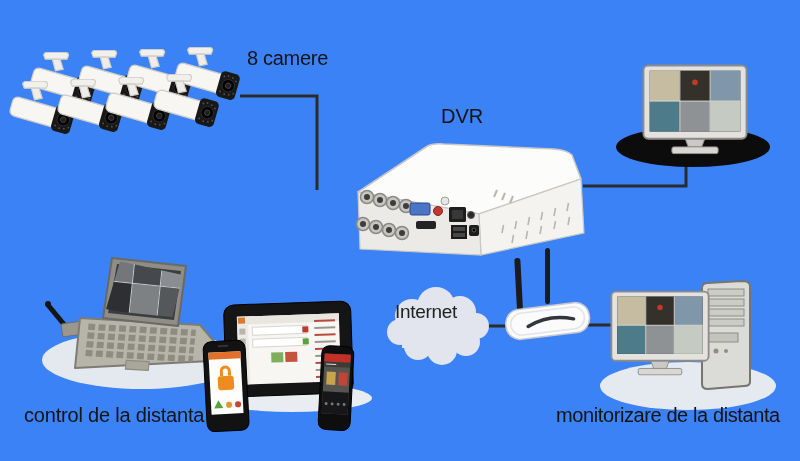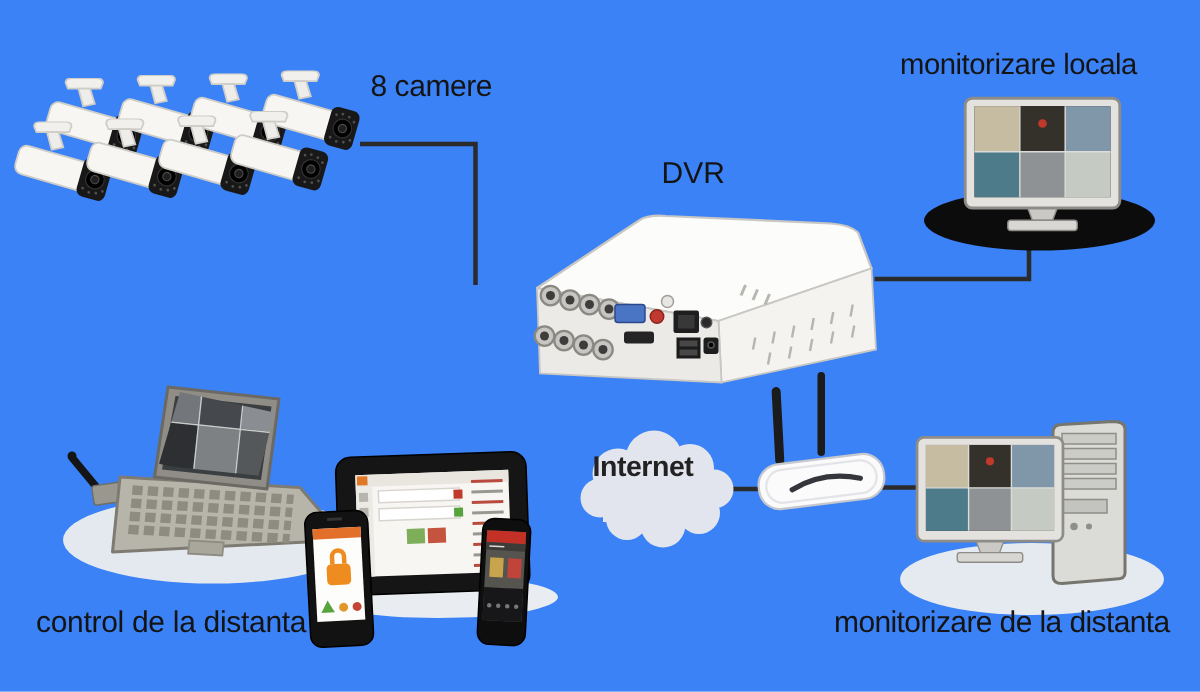--- a/index.html
+++ b/index.html
@@ -287,18 +287,17 @@
     <circle cx="34" cy="75" r="2" fill="#8f8e88"></circle>
   </svg>
   <svg class="abs" style="left:610px;top:290px" width="100" height="86" viewBox="0 0 110 94">
     <use href="#monitor" x="0" y="0" width="110" height="94"></use>
   </svg>
 
   <div class="lbl lbl-two" style="left:247px;top:46px;font-size:20px;line-height:24px;letter-spacing:-0.3px">
     <span>8 camere</span>
   </div>
   <div class="lbl" style="left:441px;top:105px;font-size:20px">DVR</div>
-  <div class="lbl" style="left:600px;top:32px;font-size:19.5px;letter-spacing:-0.3px">monitorizare locala</div>
-  <div class="lbl" style="left:395px;top:301px;font-size:19px;font-weight:bold;letter-spacing:-0.3px;color:#222">Internet</div>
+  <div class="lbl" style="left:395px;top:301px;font-size:19px;font-weight:normal;letter-spacing:-0.3px;color:#222">Internet</div>
   <div class="lbl" style="left:556px;top:404px;font-size:20px;letter-spacing:-0.4px">monitorizare de la distanta</div>
   <div class="lbl" style="left:24px;top:404px;font-size:20px;letter-spacing:-0.2px">control de la distanta</div>
 
 </div>
 
 </body></html>

